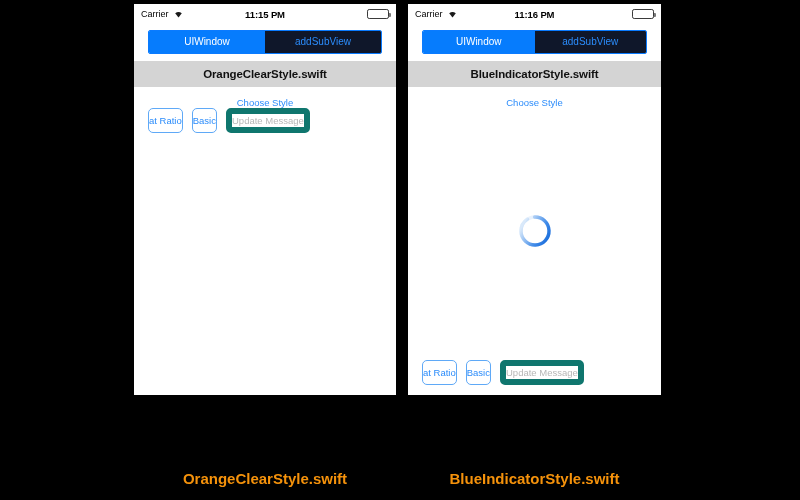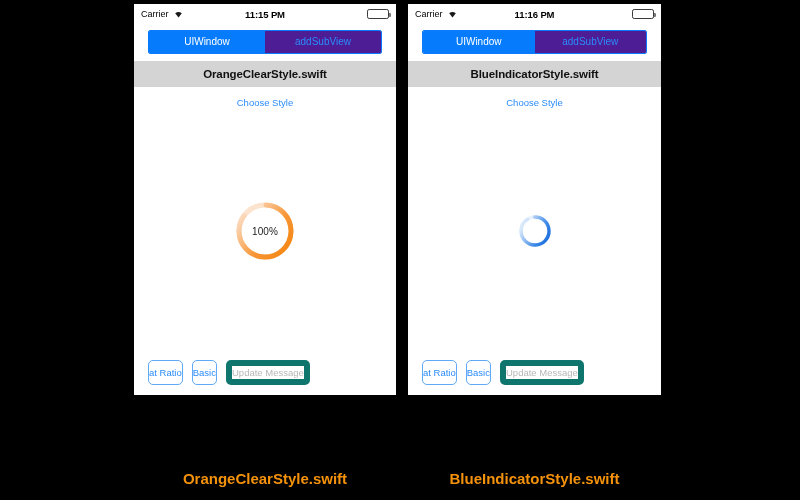--- a/index.html
+++ b/index.html
@@ -114,21 +114,21 @@
     font-size: 10px;
     line-height: 1;
     cursor: pointer;
     user-select: none;
   }
   .seg.active {
     background: #067cfd;
     color: #ffffff;
   }
   .seg.inactive {
-    background: #4c1d95;
+    background: #0f172a;
     color: #2b8cfb;
   }
 
   
   .titlebar {
     flex: 0 0 auto;
     background: #d4d4d4;
     height: 26px;
     display: flex;
     align-items: center;
@@ -252,36 +252,20 @@
       <div class="segmented">
         <div class="seg active">UIWindow</div>
         <div class="seg inactive">addSubView</div>
       </div>
     </div>
 
     <div class="titlebar">OrangeClearStyle.swift</div>
 
     <div class="choose-style">Choose Style</div>
 
-    <div class="content">
-      <div class="indicator-slot">
-        <svg class="ring-svg" width="62" height="62" viewBox="0 0 62 62">
-          <defs>
-            <linearGradient id="gradOrange" x1="0%" y1="100%" x2="75%" y2="0%">
-              <stop offset="0%" stop-color="#f5850d"></stop>
-              <stop offset="45%" stop-color="#f79433"></stop>
-              <stop offset="100%" stop-color="#fbdcc2"></stop>
-            </linearGradient>
-          </defs>
-          <circle cx="31" cy="31" r="26" fill="none" stroke="#fbe3cd" stroke-width="5"></circle>
-          <circle cx="31" cy="31" r="26" fill="none" stroke="url(#gradOrange)" stroke-width="5" stroke-linecap="round" stroke-dasharray="137 164" transform="rotate(-88 31 31)"></circle>
-        </svg>
-        <div class="ring-label">100%</div>
-      </div>
-    </div>
 
     <div class="buttons">
       <div class="btn primary">at Ratio</div>
       <div class="btn primary">Basic</div>
       <div class="btn disabled">Update Message</div>
     </div>
   </div>
 
   <div class="phone right">
 

